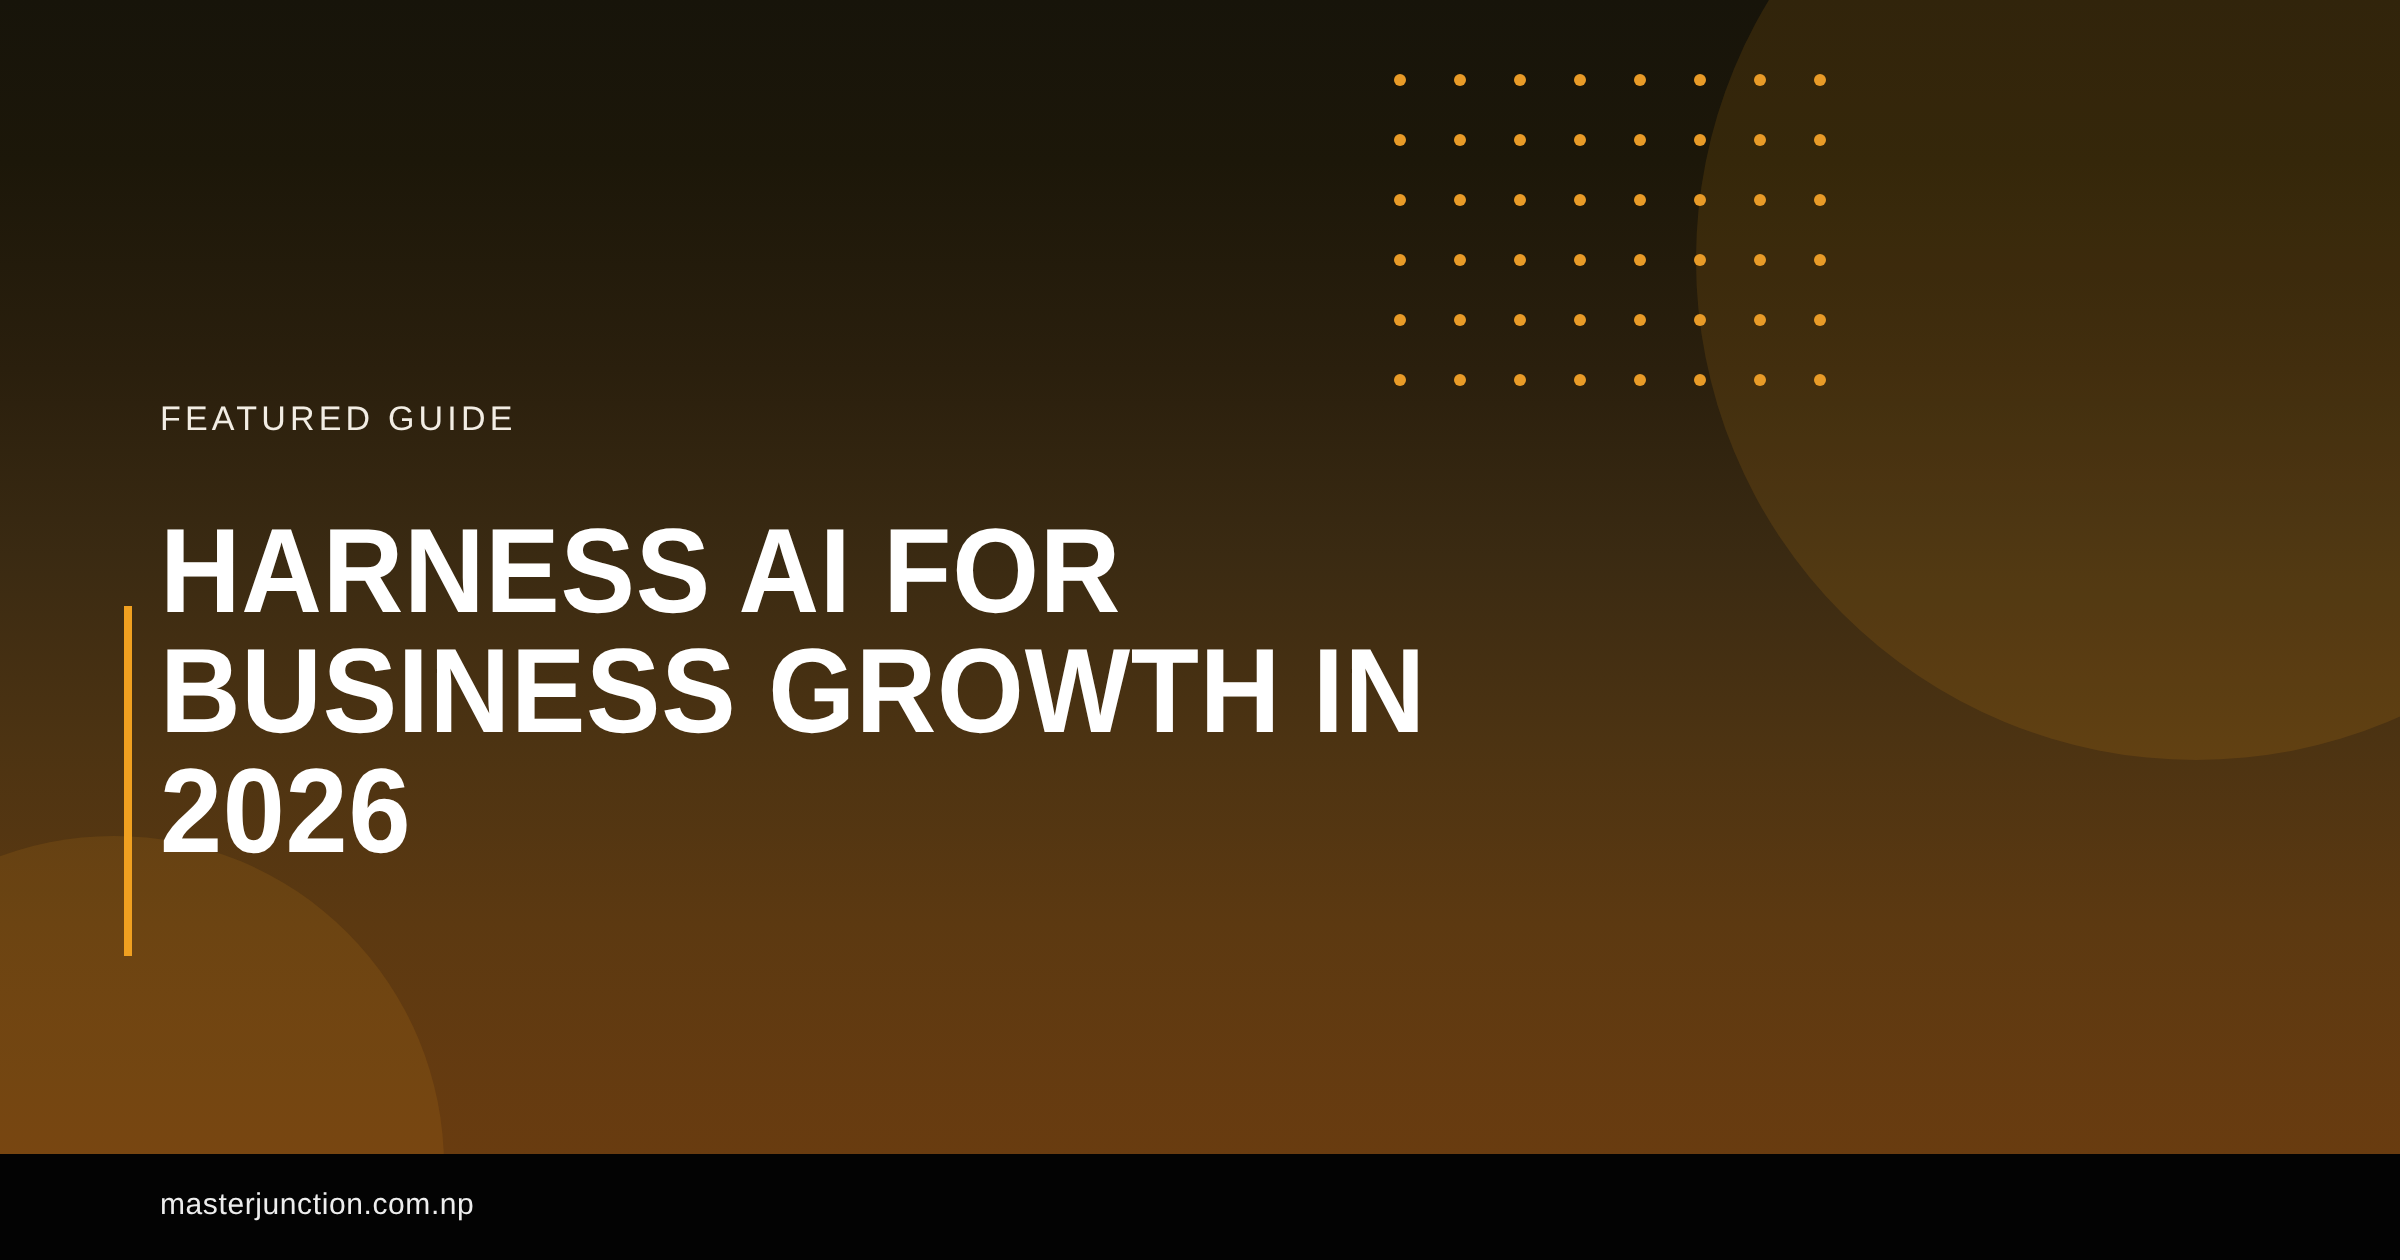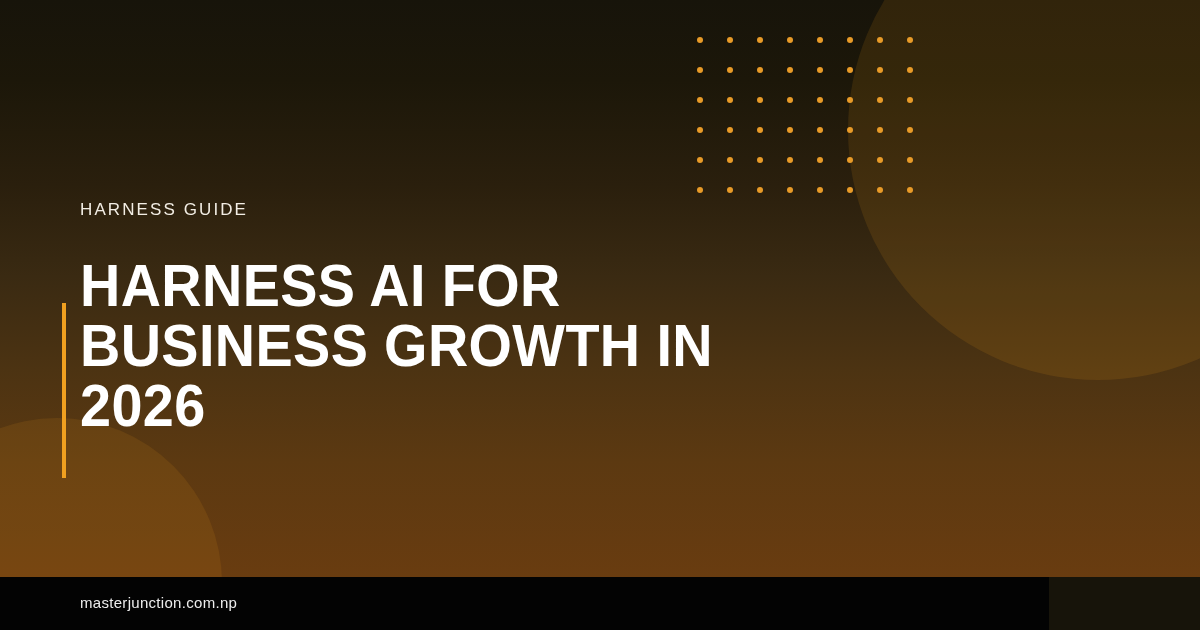--- a/index.html
+++ b/index.html
@@ -124,21 +124,21 @@
   }
   .subtitle .sep {
     padding: 0 6px;
   }
 
   
   .footer {
     position: absolute;
     left: 0;
     top: 577px;
-    width: 1049px;
+    width: 1200px;
     height: 53px;
     background: #030303;
   }
   .footer-url {
     position: absolute;
     left: 80px;
     top: 17px;
     font-size: 15px;
     letter-spacing: 0.3px;
     color: #EDEDED;
@@ -202,21 +202,21 @@
       <div class="dot" style="left: 90px; top: 150px; width: 6px; height: 6px; background: rgb(232, 155, 40);"></div>
       <div class="dot" style="left: 120px; top: 150px; width: 6px; height: 6px; background: rgb(232, 155, 40);"></div>
       <div class="dot" style="left: 150px; top: 150px; width: 6px; height: 6px; background: rgb(232, 155, 40);"></div>
       <div class="dot" style="left: 180px; top: 150px; width: 6px; height: 6px; background: rgb(232, 155, 40);"></div>
       <div class="dot" style="left: 210px; top: 150px; width: 6px; height: 6px; background: rgb(232, 155, 40);"></div>
     </div>
 
   <div class="accent-bar"></div>
 
   <div class="content">
-    <div class="eyebrow">HARNESS GUIDE</div>
+    <div class="eyebrow">FEATURED GUIDE</div>
 
     <h1 class="headline">HARNESS AI FOR BUSINESS GROWTH IN 2026</h1>
 
   </div>
 
   <div class="footer">
     <div class="footer-url">masterjunction.com.np</div>
   </div>
 
 </div>

